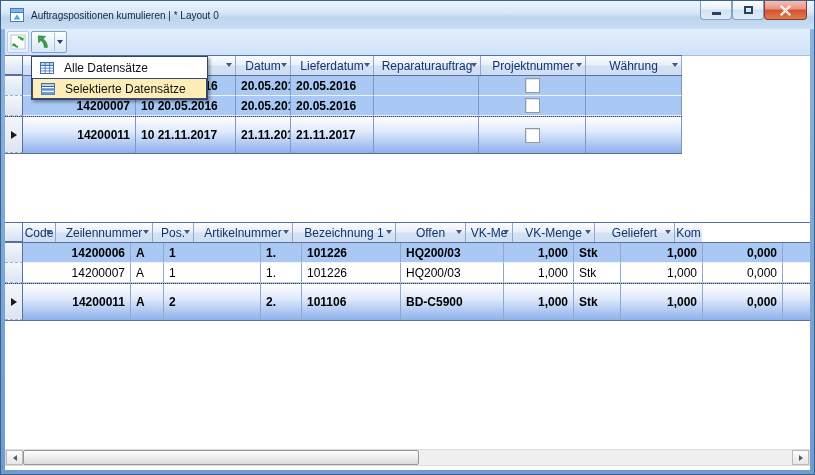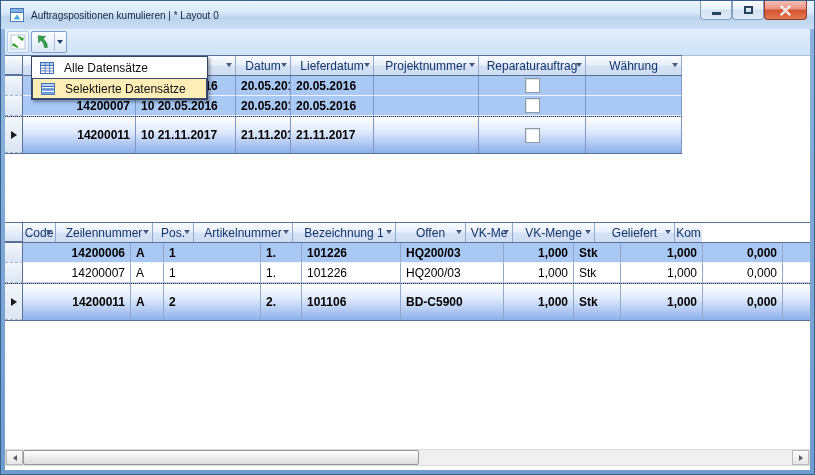--- a/index.html
+++ b/index.html
@@ -138,26 +138,26 @@
             <span class="fa"></span>
           </div>
         <div class="gh tc2">
             <span>Datum</span>
             <span class="fa"></span>
           </div>
         <div class="gh tc3">
             <span>Lieferdatum</span>
             <span class="fa"></span>
           </div>
+        <div class="gh tc5">
+            <span>Reparaturauftrag</span>
+            <span class="fa"></span>
+          </div>
         <div class="gh tc4">
             <span>Projektnummer</span>
-            <span class="fa"></span>
-          </div>
-        <div class="gh tc5">
-            <span>Reparaturauftrag</span>
             <span class="fa"></span>
           </div>
         <div class="gh tc6">
             <span>Währung</span>
             <span class="fa"></span>
           </div>
       </div>
 
       <div class="grid-row r-sel">
         <div class="ind"></div>

